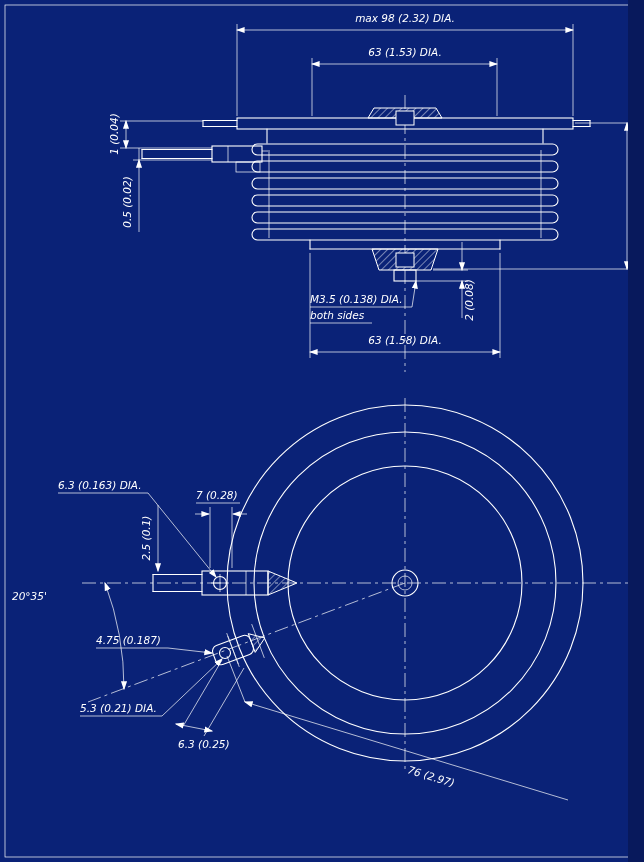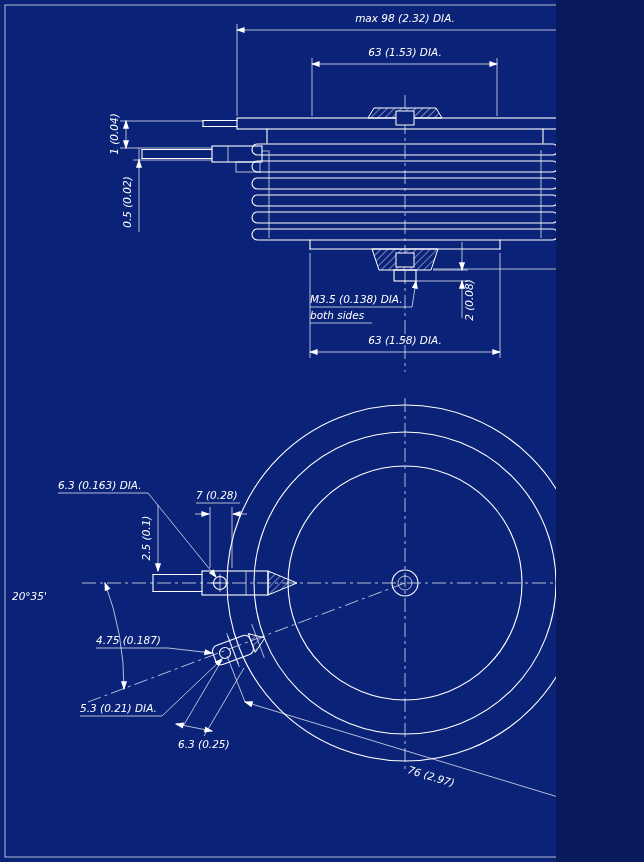--- a/index.html
+++ b/index.html
@@ -1,16 +1,16 @@
 <!DOCTYPE html>
 <html><head>
 <meta charset="utf-8">
 <style>
   html,body{margin:0;padding:0;background:#08195c;}
-  #stage{width:556px;height:862px;position:relative;overflow:hidden;}
+  #stage{width:628px;height:862px;position:relative;overflow:hidden;}
   svg{display:block;}
   .ln{stroke:#ffffff;stroke-width:1.1;fill:none;stroke-linecap:round;}
   .tn{stroke:#ffffff;stroke-width:0.7;fill:none;}
   .cl{stroke:#ffffff;stroke-width:0.7;fill:none;stroke-dasharray:14 4 3 4;}
   .hatched{fill:url(#hatch);stroke:#ffffff;stroke-width:1;}
   text{fill:#ffffff;font-family:"DejaVu Sans",sans-serif;font-style:italic;font-size:10.5px;}
   .mid{text-anchor:middle;}
 </style>
 </head>
 <body>

